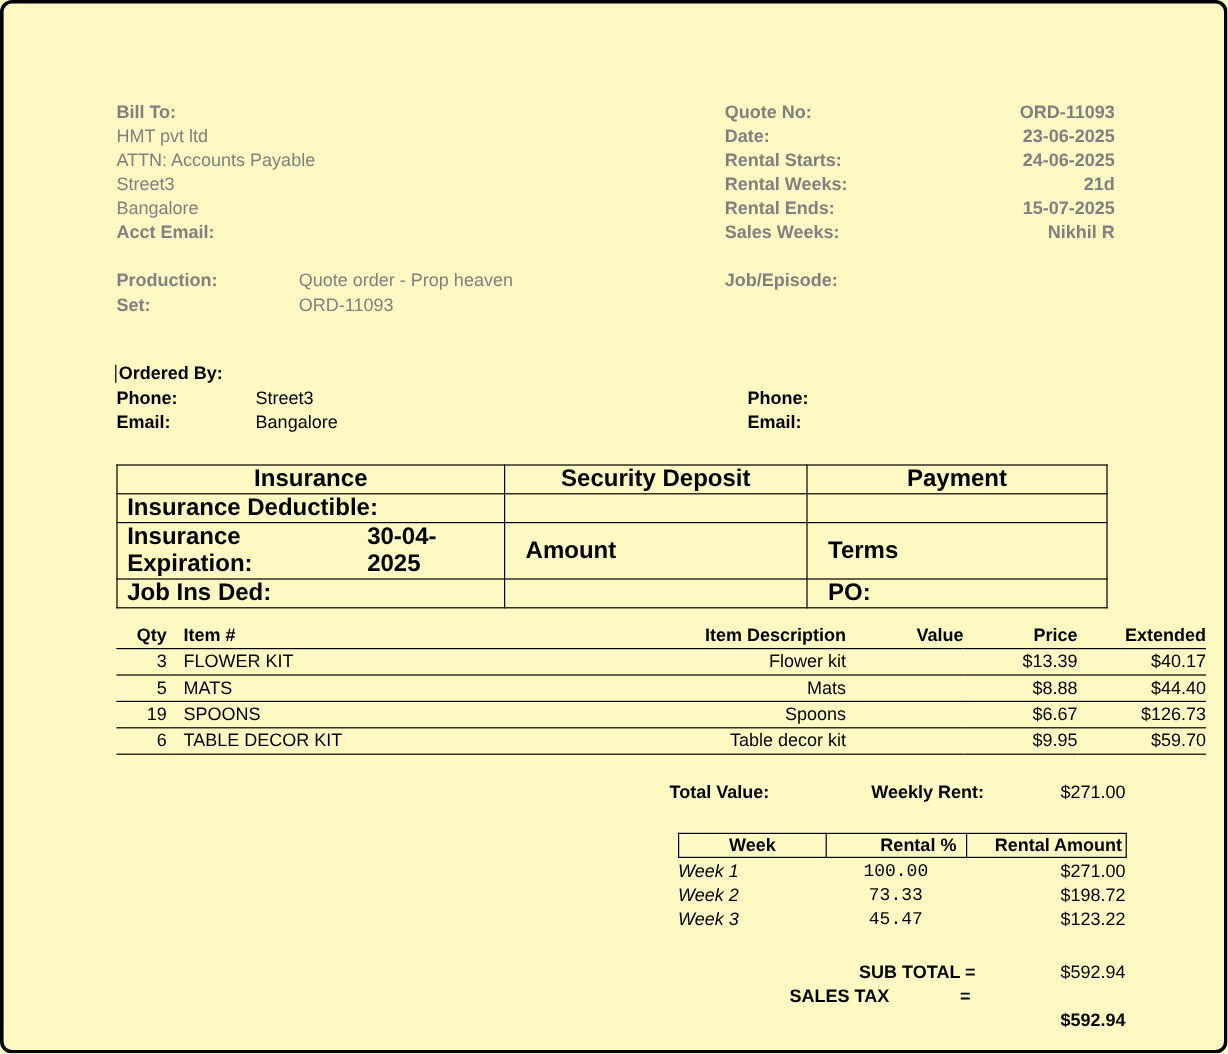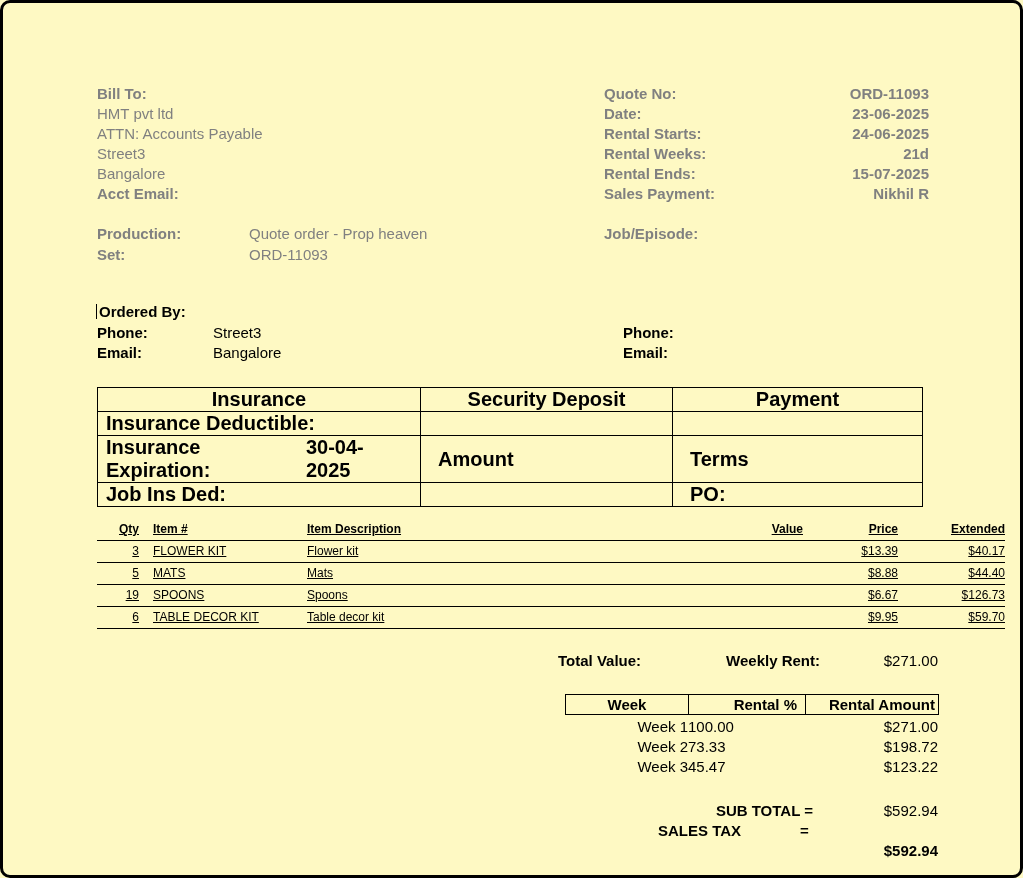--- a/index.html
+++ b/index.html
@@ -53,48 +53,47 @@
   .ins-table td.center { text-align: center; padding: 0; }
   .ins-table td.pl17 { padding-left: 17px; }
   .ins-table .exp-flex { display: flex; justify-content: space-between; padding-right: 14px; }
 
   
   .items-table {
     position: absolute;
     border-collapse: collapse;
     table-layout: fixed;
     width: 908px;
-    font-size: 12px;
-    text-decoration: underline;
+    font-size: 15px;
   }
   .items-table th { font-weight: bold; height: 21px; padding: 0; vertical-align: middle; }
   .items-table td { height: 22px; padding: 0; vertical-align: middle; }
   .items-table thead tr { border-bottom: 1px solid #000; }
   .items-table tbody tr { border-bottom: 1px solid #000; }
   .items-table .ta-r { text-align: right; }
   .items-table .pr2 { padding-right: 2px; }
   .items-table .pl12 { padding-left: 12px; text-align: left; }
-  .items-table .pl7 { padding-left: 7px; text-align: left; }
+  .items-table .pl7 { padding-left: 7px; text-align: right; }
 
   
   .week-head {
     position: absolute;
     border-collapse: collapse;
     table-layout: fixed;
     width: 373px;
     font-size: 15px;
   }
   .week-head th { border: 1px solid #000; height: 20px; padding: 0; font-weight: bold; vertical-align: middle; }
   .week-head th.c { text-align: center; }
   .week-head th.r8 { text-align: right; padding-right: 8px; }
   .week-head th.r3 { text-align: right; padding-right: 3px; }
   .week-rows { position: absolute; width: 373px; }
   .week-rows .wrow { display: flex; line-height: 20px; }
-  .week-rows .w-col1 { width: 123px; text-align: right; }
-  .week-rows .w-col2 { width: 117px; text-align: left; }
+  .week-rows .w-col1 { width: 123px; text-align: left; font-style: italic; }
+  .week-rows .w-col2 { width: 117px; text-align: center; font-family: Liberation Mono, monospace; }
   .week-rows .w-col3 { width: 133px; text-align: right; }
 </style>
 </head>
 <body>
 
 <div class="page">
   <div class="border-overlay"></div>
 
   <div class="abs bill-to gray" style="left:97px; top:84px;">
     <div class="bold">Bill To:</div>
@@ -120,21 +119,21 @@
     </div>
     <div class="qrow">
       <span>Rental Weeks:</span>
       <span>21d</span>
     </div>
     <div class="qrow">
       <span>Rental Ends:</span>
       <span>15-07-2025</span>
     </div>
     <div class="qrow">
-      <span>Sales Payment:</span>
+      <span>Sales Weeks:</span>
       <span>Nikhil R</span>
     </div>
   </div>
 
   <span class="abs bold gray" style="left:97px; top:225px;">Production:</span>
   <span class="abs gray" style="left:249px; top:225px;text-align:right;">Quote order - Prop heaven</span>
   <span class="abs bold gray" style="left:604px; top:225px;">Job/Episode:</span>
   <span class="abs bold gray" style="left:97px; top:246px;">Set:</span>
   <span class="abs gray" style="left:249px; top:246px;">ORD-11093</span>
 

